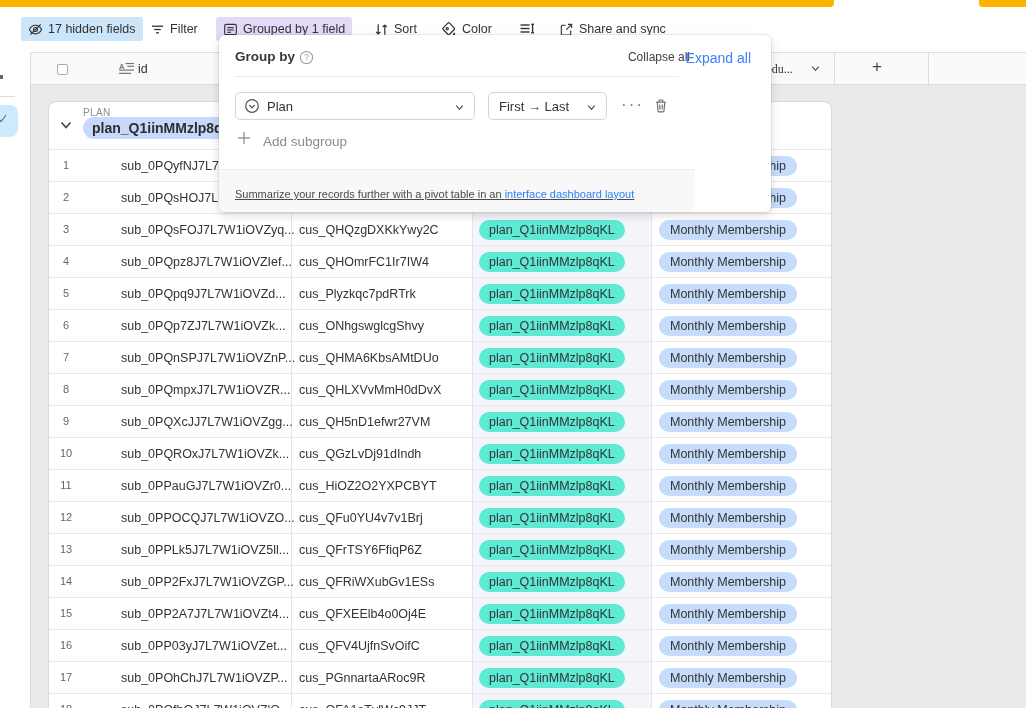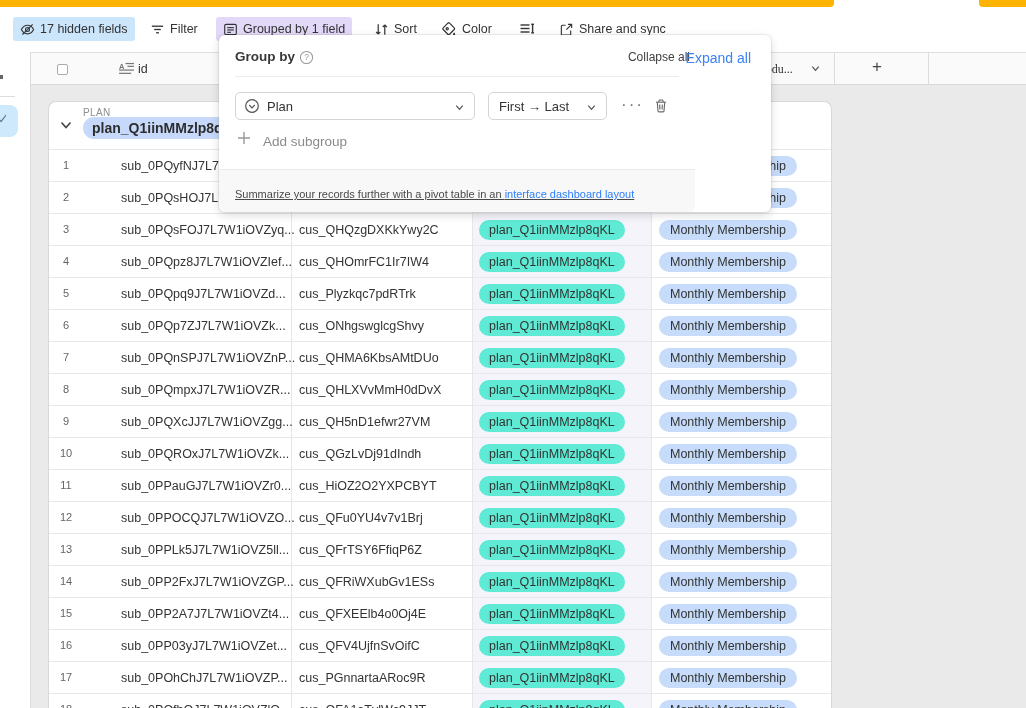--- a/index.html
+++ b/index.html
@@ -7,21 +7,21 @@
 #app { position:relative; width:1026px; height:708px; }
 
 
 .or1 { position:absolute; left:0; top:0; width:834px; height:7px; background:#fcb400; border-radius:0 0 4px 0; }
 .or2 { position:absolute; left:979px; top:0; width:47px; height:7px; background:#fcb400; border-radius:0 0 0 4px; }
 
 
 .tb { position:absolute; left:0; top:8px; width:1026px; height:44px; background:#fff; }
 .tbi { position:absolute; top:9px; height:24px; display:flex; align-items:center; font-size:12.5px; color:#333; }
 .pill { border-radius:3px; padding:0 7px; }
-.p1 { left:13px; background:#cbe5fa; }
+.p1 { left:21px; background:#cbe5fa; }
 .p2 { left:216px; background:#e2d8f8;justify-content:space-between; }
 .tbi svg { margin-right:5px; }
 
 
 .sb { position:absolute; left:0; top:52px; width:31px; height:656px; background:#fff; border-right:1px solid #dcdcdc; }
 .sb-mark { position:absolute; left:0; top:23px; width:2.5px; height:4px; background:#666; }
 .sb-line { position:absolute; left:0; top:44px; width:15px; height:1px; background:#ddd; }
 .sb-pill { position:absolute; left:-12px; top:53px; width:30px; height:32px; background:#cfe9fc; border-radius:8px; }
 
 

